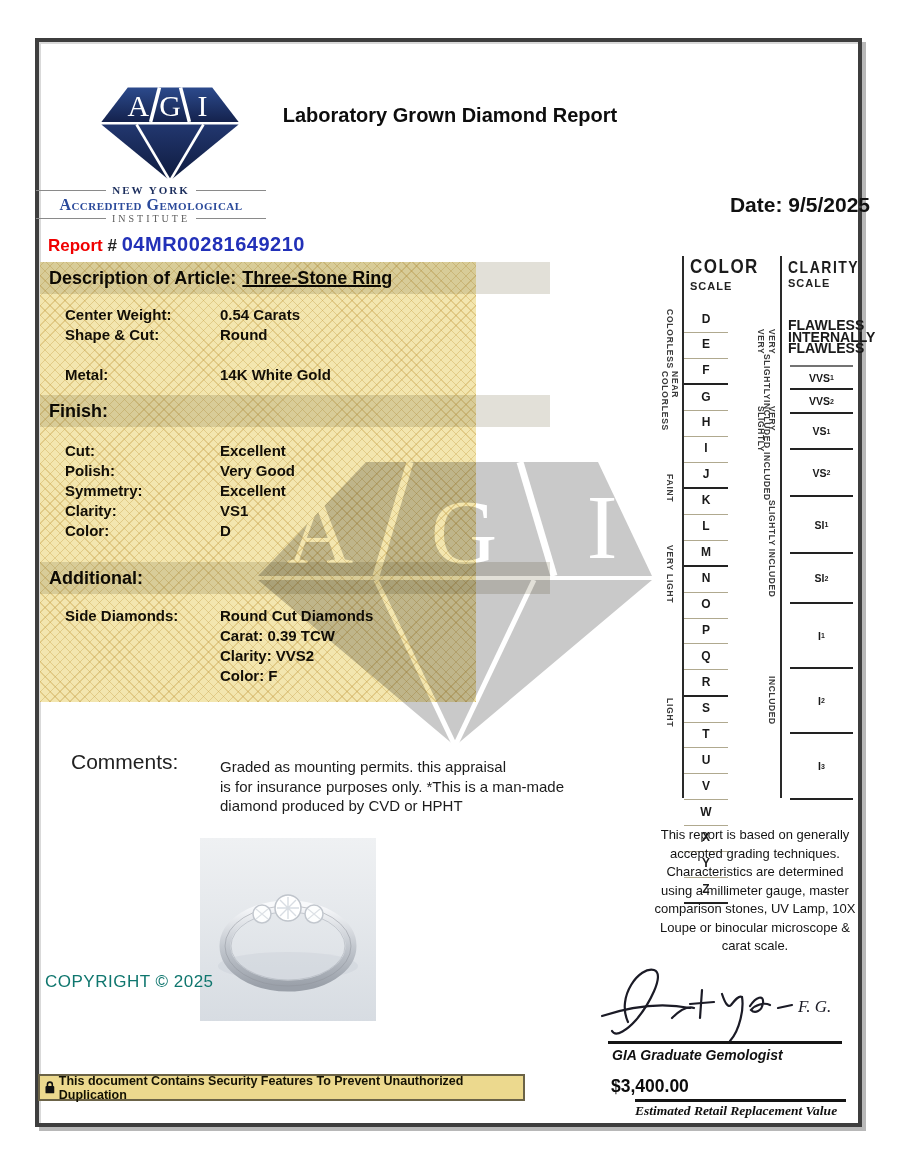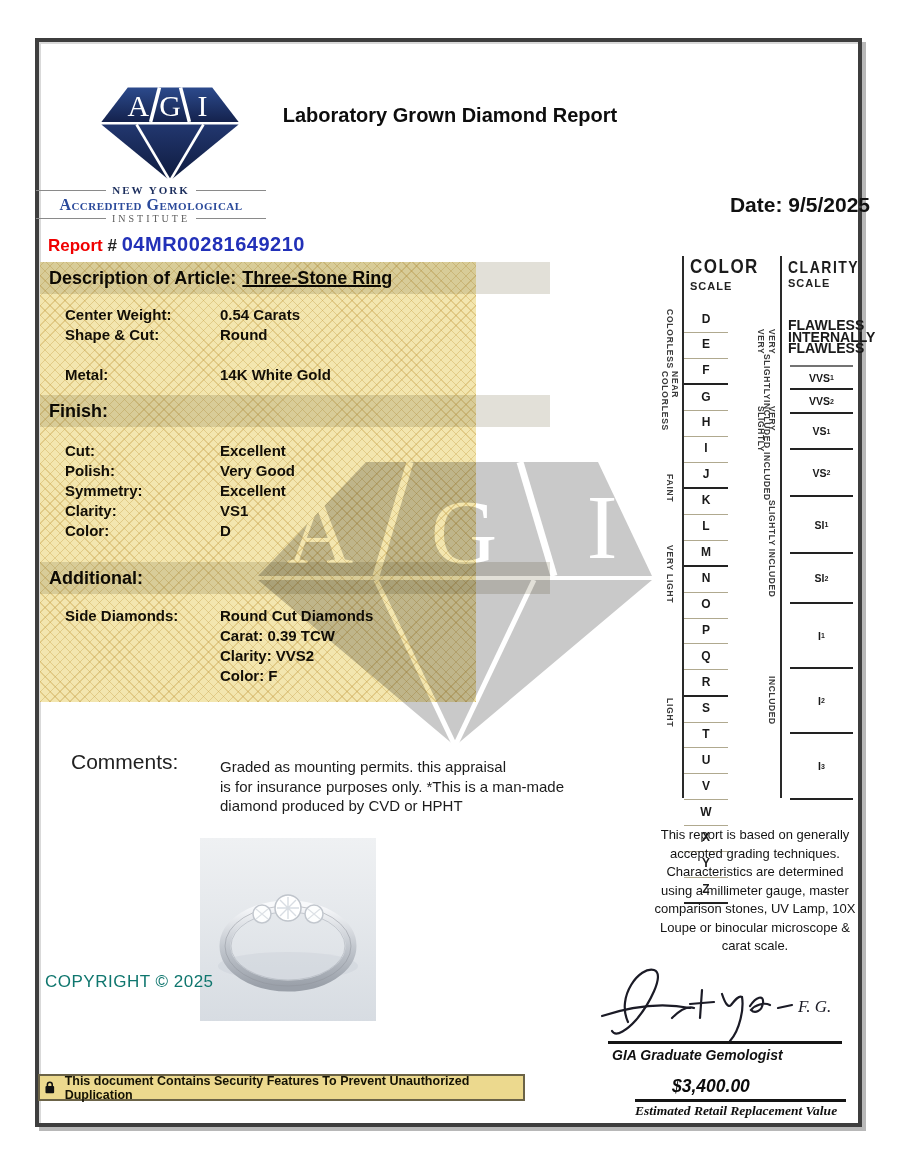--- a/index.html
+++ b/index.html
@@ -64,27 +64,27 @@
   .comments-label{left:48px;top:750px;font-size:21px;color:#222;margin-left:23px;}
   .comments-text{left:220px;top:757px;width:370px;font-size:15px;line-height:19.5px;color:#1c1c1c;}
   
   .photo{left:200px;top:838px;width:176px;height:183px;}
   
   .disclaimer{left:648px;top:826px;width:214px;text-align:center;font-size:13px;line-height:18.5px;color:#141414;}
   
   .sig-svg{left:598px;top:950px;width:254px;height:92px;}
   .sig-line{left:608px;top:1041px;width:234px;height:3px;background:#151515;}
   .sig-title{left:612px;top:1047px;font-size:14px;font-weight:bold;font-style:italic;color:#101010;}
-  .price{left:672px;top:1076px;font-size:17.5px;font-weight:bold;color:#0c0c0c;font-style:italic;}
+  .price{left:611px;top:1076px;font-size:17.5px;font-weight:bold;color:#0c0c0c;}
   .price-line{left:635px;top:1099px;width:211px;height:2.5px;background:#151515;}
   .price-label{left:635px;top:1103px;font-size:13.5px;font-weight:bold;font-style:italic;color:#101010;font-family:Liberation Serif, serif;}
   
   .copyright{left:45px;top:972px;font-size:17px;letter-spacing:.5px;color:#0f766e;}
   .security{left:38px;top:1074px;width:478px;height:23px;background:#ecd98e;border:2px solid #6b6347;
-            display:flex;align-items:center;gap:10px;padding-left:5px;font-size:12.5px;font-weight:bold;color:#141203;}
+            display:flex;align-items:center;gap:4px;padding-left:5px;font-size:12.5px;font-weight:bold;color:#141203;}
   .terms{left:45px;top:1103px;font-size:16px;color:#141414;}
 </style>
 </head>
 <body>
 
 <div class="page">
   <div class="abs frame"></div>
 
   <svg class="abs logo-svg" viewBox="0 0 200 113">
     <defs>

